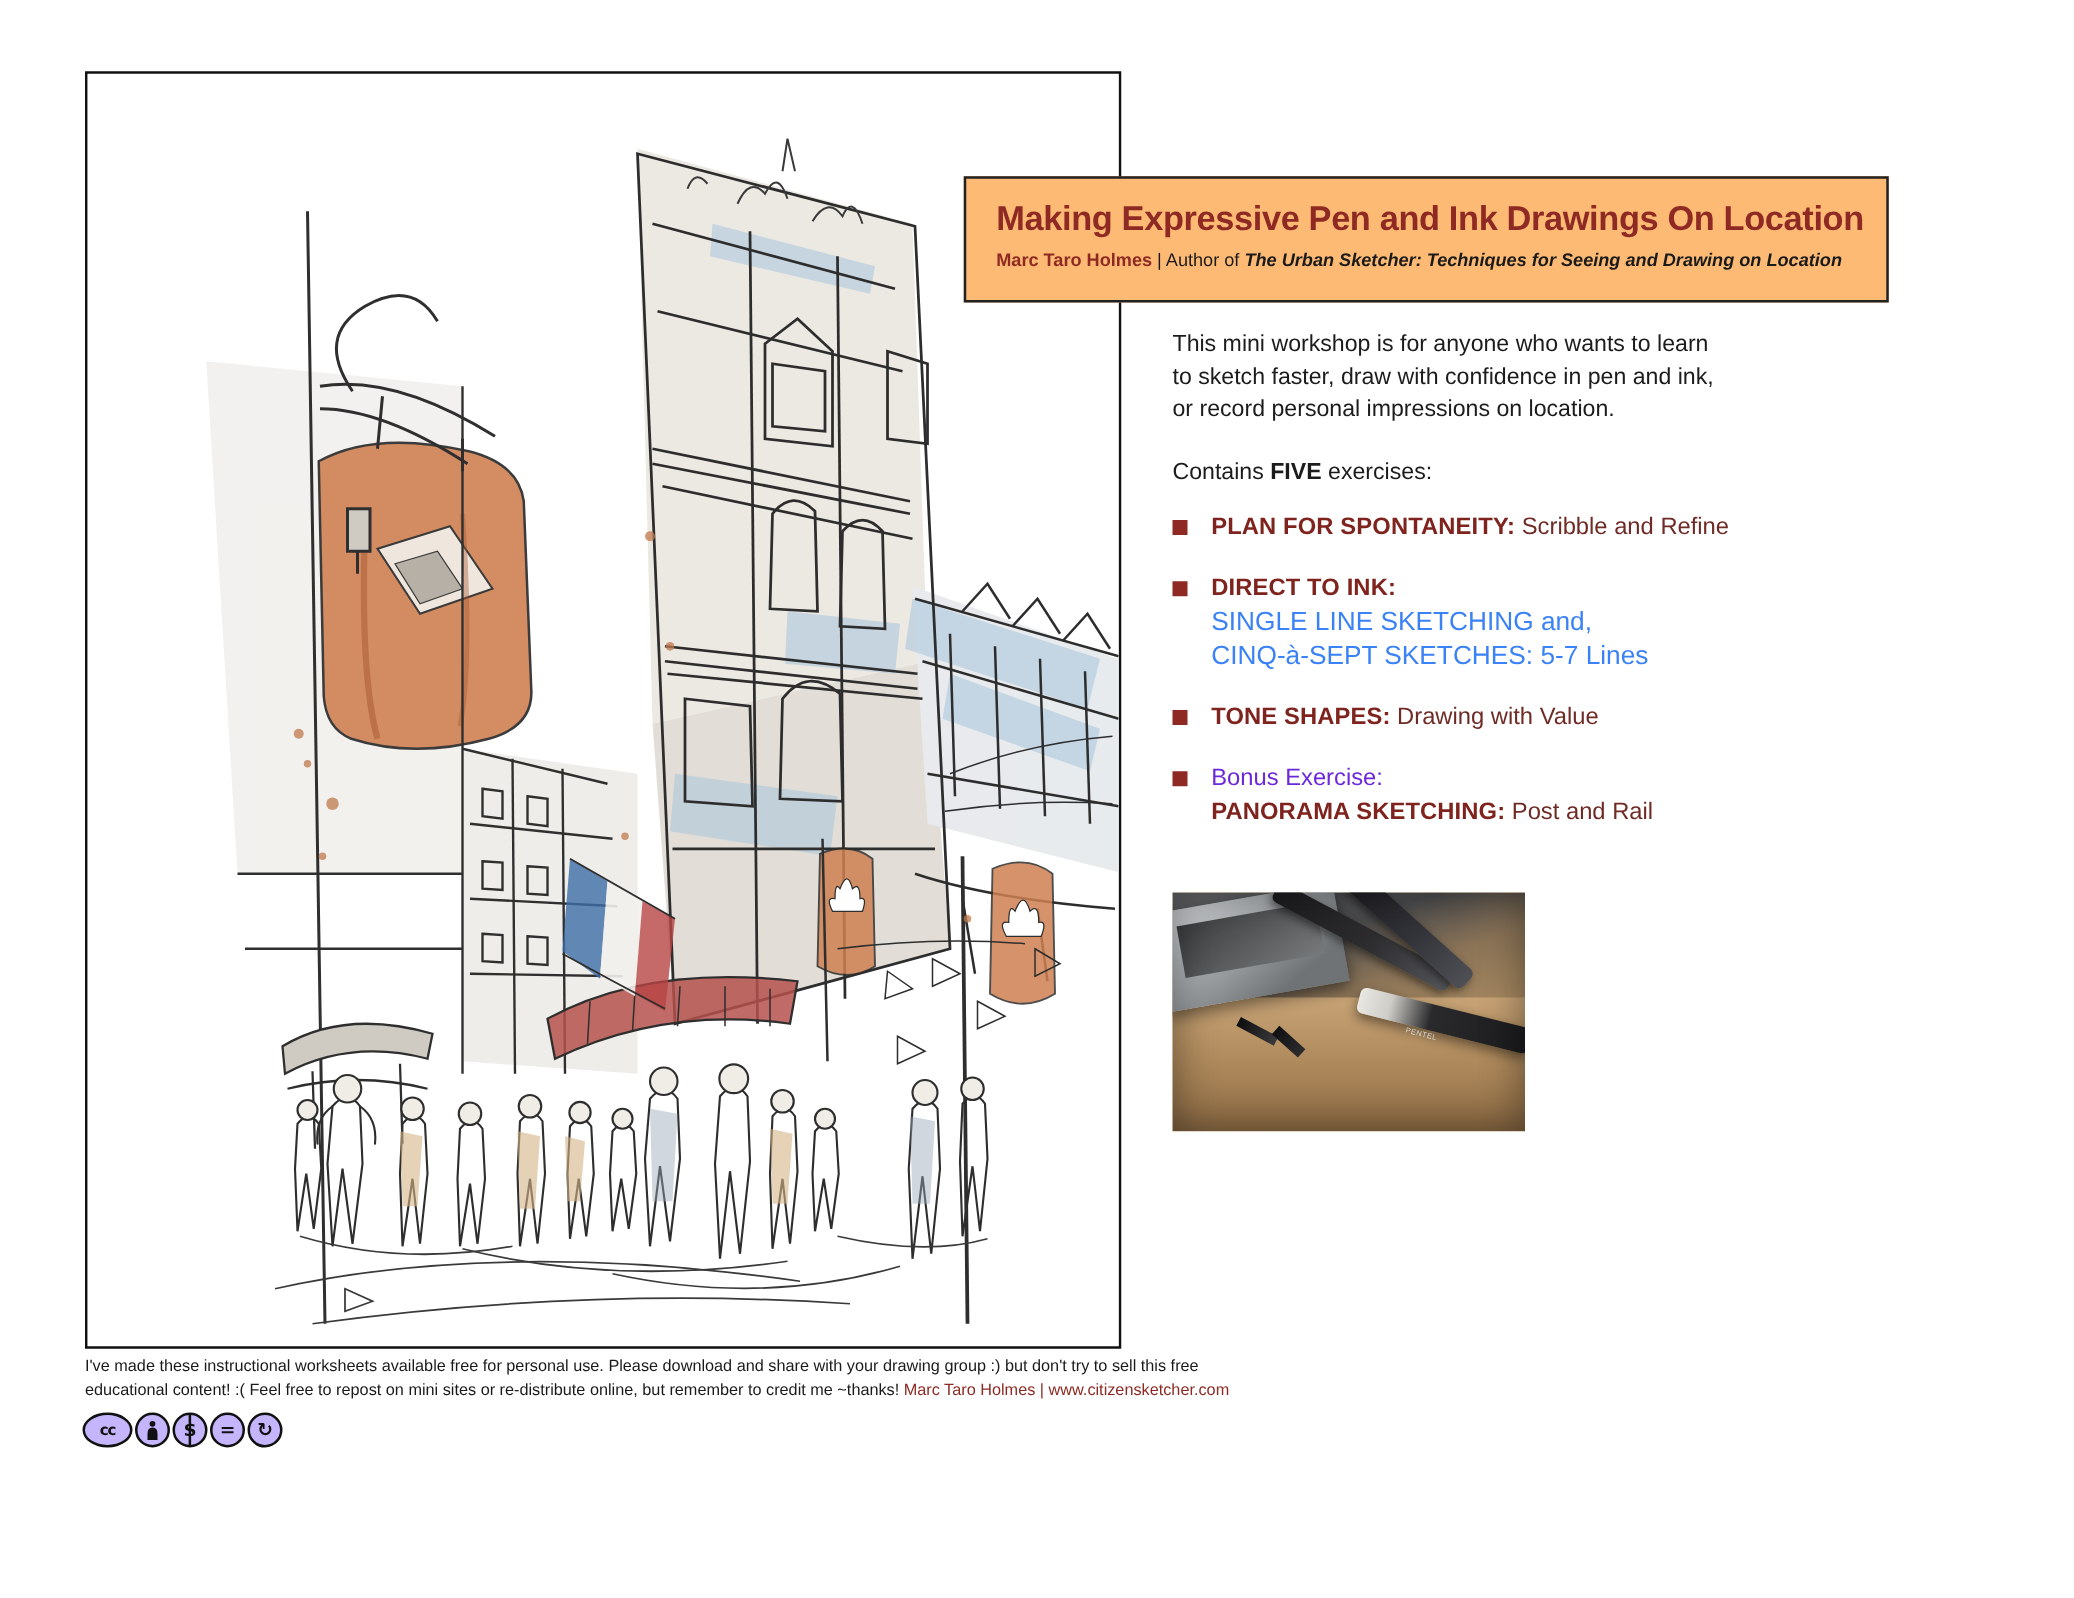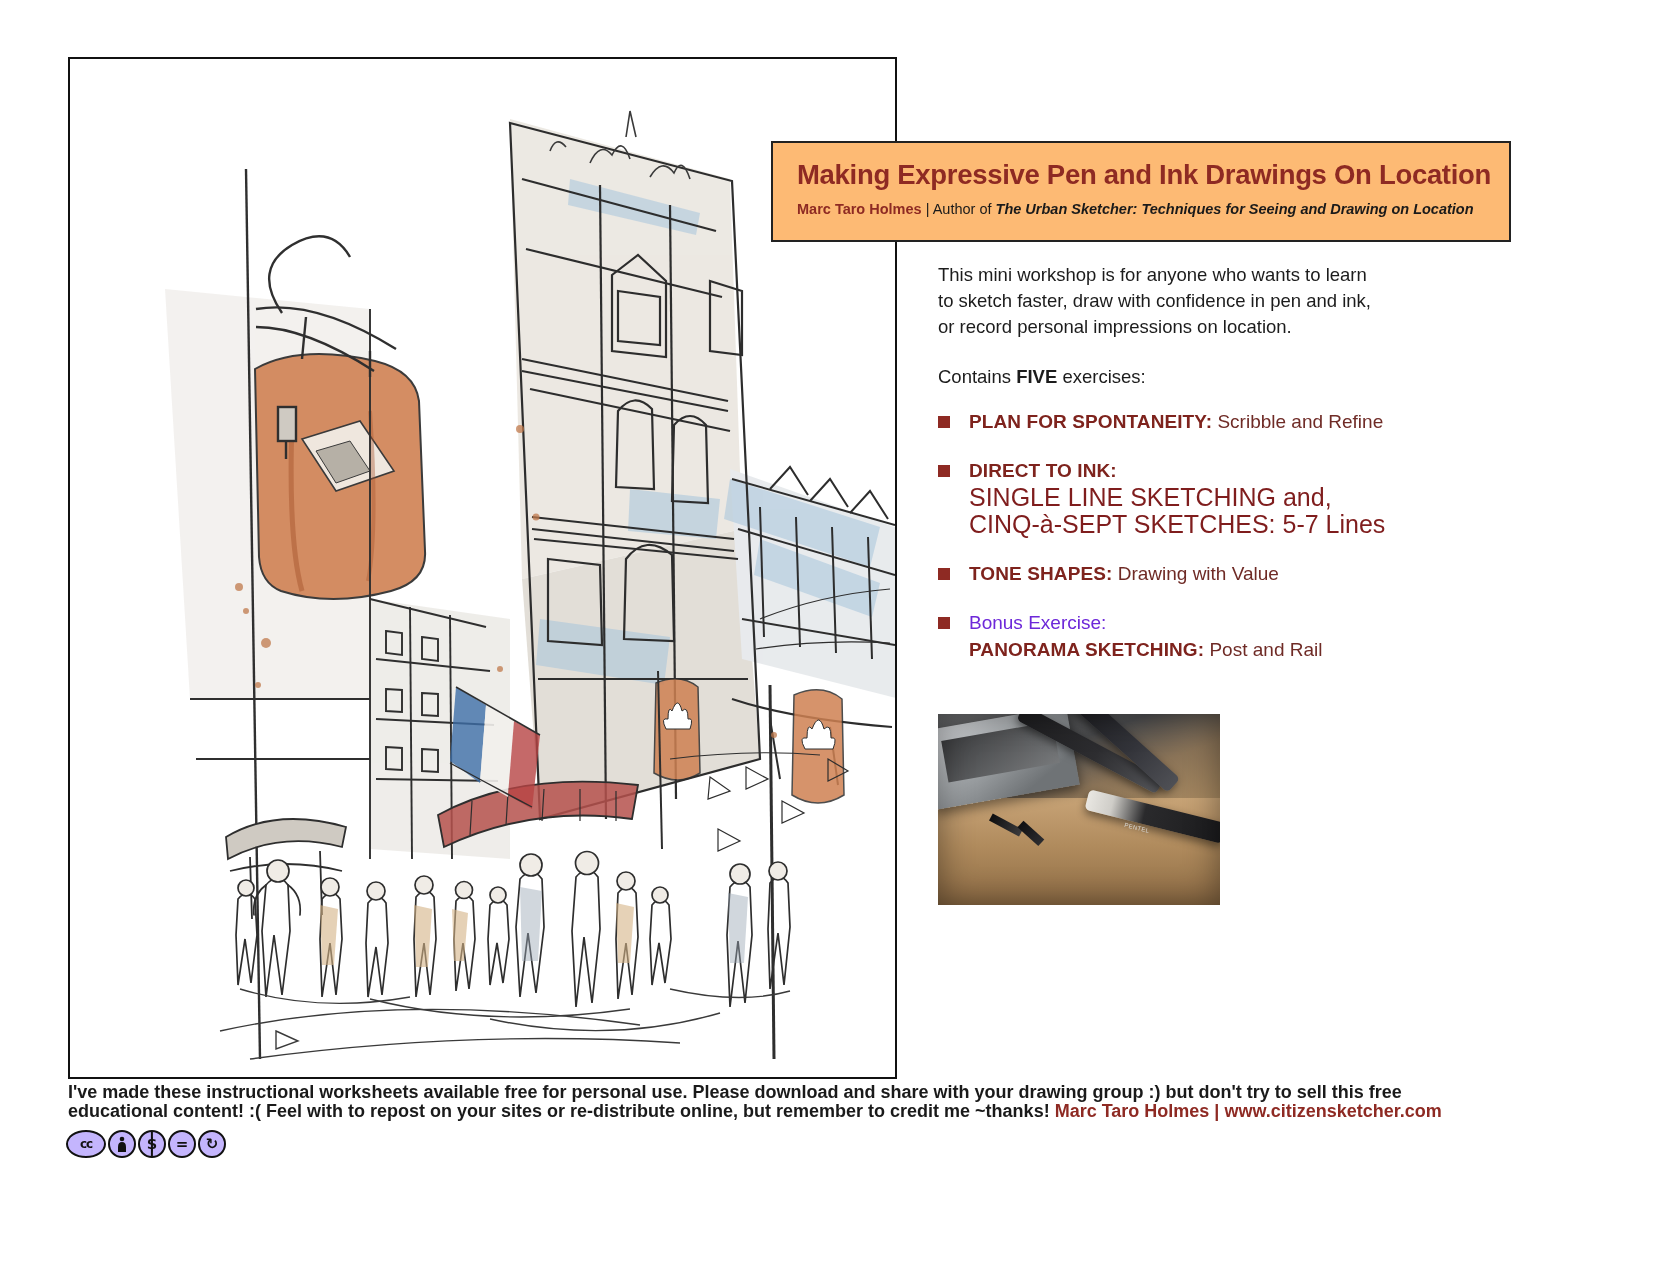--- a/index.html
+++ b/index.html
@@ -118,22 +118,22 @@
     letter-spacing: 0.1px;
   }
   .ex-head-plain {
     font-weight: normal;
     color: #6d28d9;
   }
   .ex-rest {
     color: #6f2b26;
   }
   .ex-sub {
-    color: #7f1d1d;
-    font-size: 25px;
+    color: #3b82f6;
+    font-size: 21px;
     line-height: 27px;
     white-space: nowrap;
   }
 
   
   #pens-photo {
     position: absolute;
     left: 938px;
     top: 714px;
     width: 282px;
@@ -206,22 +206,22 @@
   }
 
   
   #footer {
     position: absolute;
     left: 68px;
     top: 1083px;
     width: 850px;
   }
   .footer-line {
-    font-size: 18px;
-    font-weight: bold;
+    font-size: 13px;
+    font-weight: normal;
     color: #1a1a1a;
     line-height: 19px;
     white-space: nowrap;
   }
   .footer-credit { color: #8e2a23; }
 
   
   #cc-icons {
     position: absolute;
     left: 66px;
@@ -544,21 +544,21 @@
   <div class="ph-layer pen" id="pen2"></div>
   <div class="ph-layer" id="pen2-nib"></div>
   <div class="ph-layer pen" id="pen3"></div>
   <div class="ph-layer" id="pen3-text">PENTEL</div>
   <div class="ph-layer" id="ph-vig"></div>
 </div>
 
 <div id="footer">
   <div class="footer-line">I've made these instructional worksheets available free for personal use. Please download and share with your drawing group :) but don't try to sell this free</div>
   <div class="footer-line">
-    <span>educational content! :( Feel with to repost on your sites or re-distribute online, but remember to credit me ~thanks!  </span><span class="footer-credit">Marc Taro Holmes | www.citizensketcher.com</span>
+    <span>educational content! :( Feel free to repost on mini sites or re-distribute online, but remember to credit me ~thanks!  </span><span class="footer-credit">Marc Taro Holmes | www.citizensketcher.com</span>
   </div>
 </div>
 
 <div id="cc-icons">
   <div class="cc-badge cc">cc</div>
   <div class="cc-badge">
     <svg width="18" height="18" viewBox="0 0 18 18">
       <circle cx="9" cy="4" r="2.3" fill="#111"></circle>
       <path d="M9 7 q4 0 4 5 l0 5 l-8 0 l0 -5 q0 -5 4 -5 z" fill="#111"></path>
     </svg>

